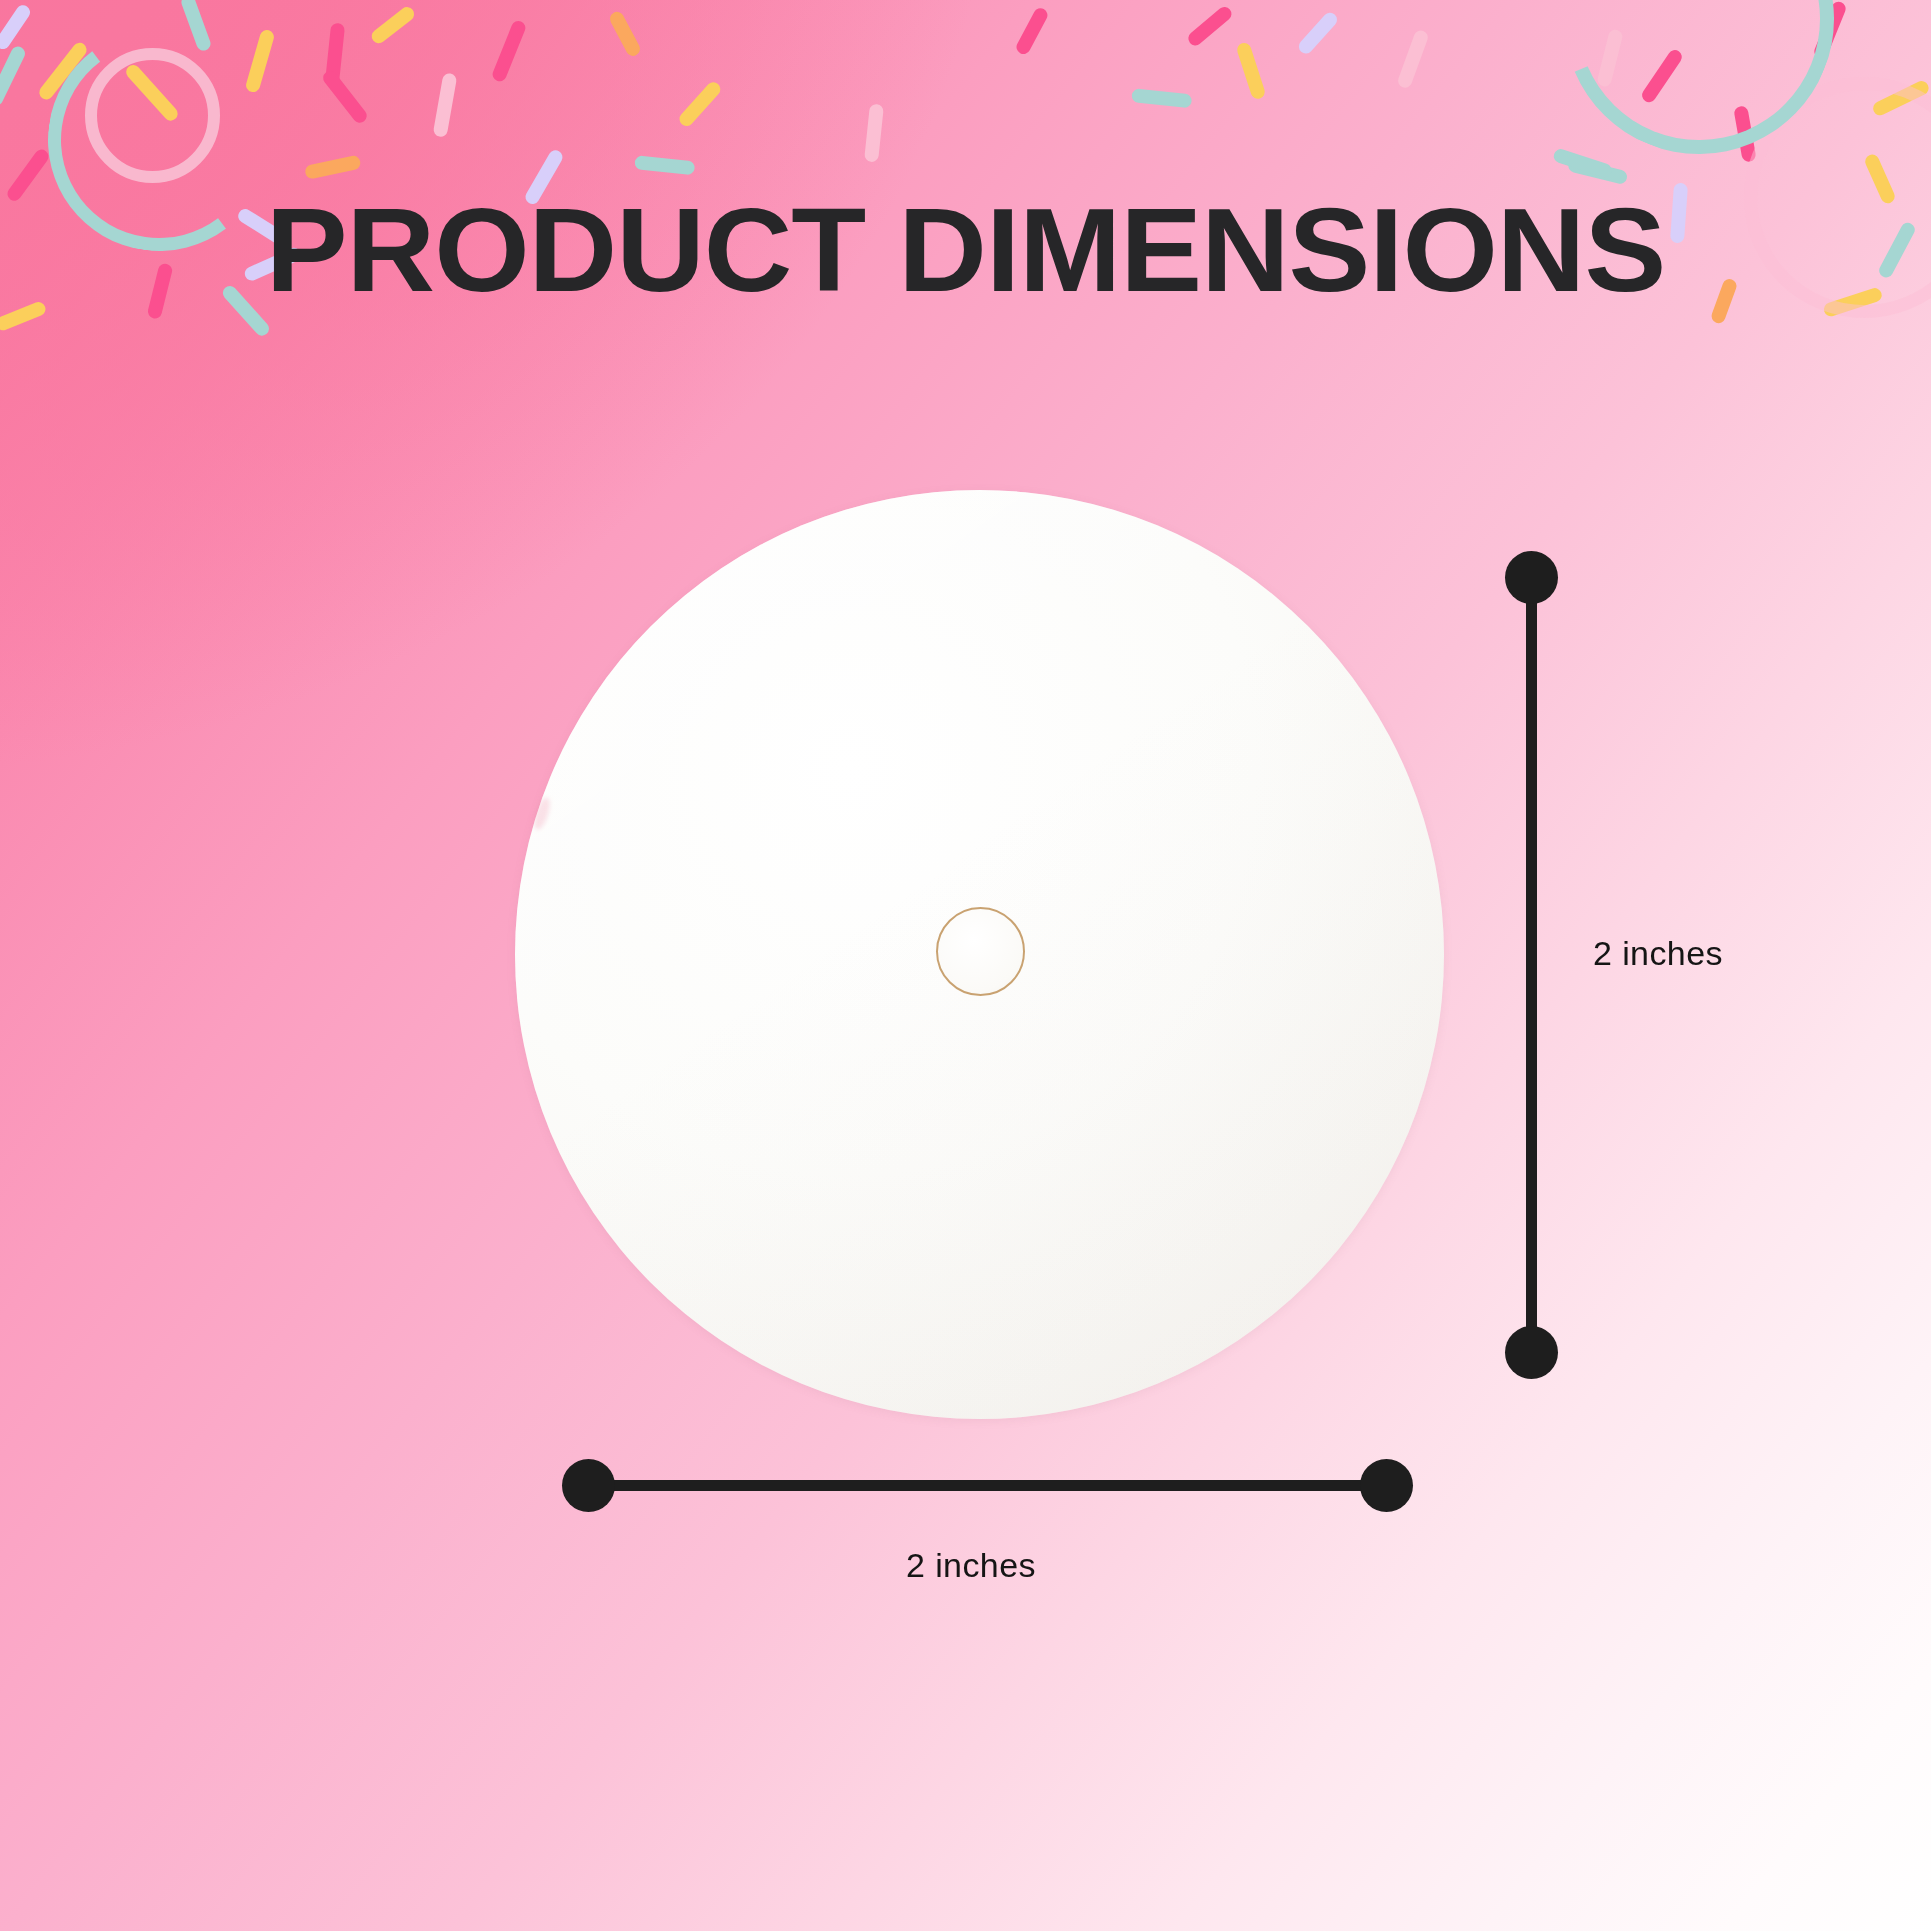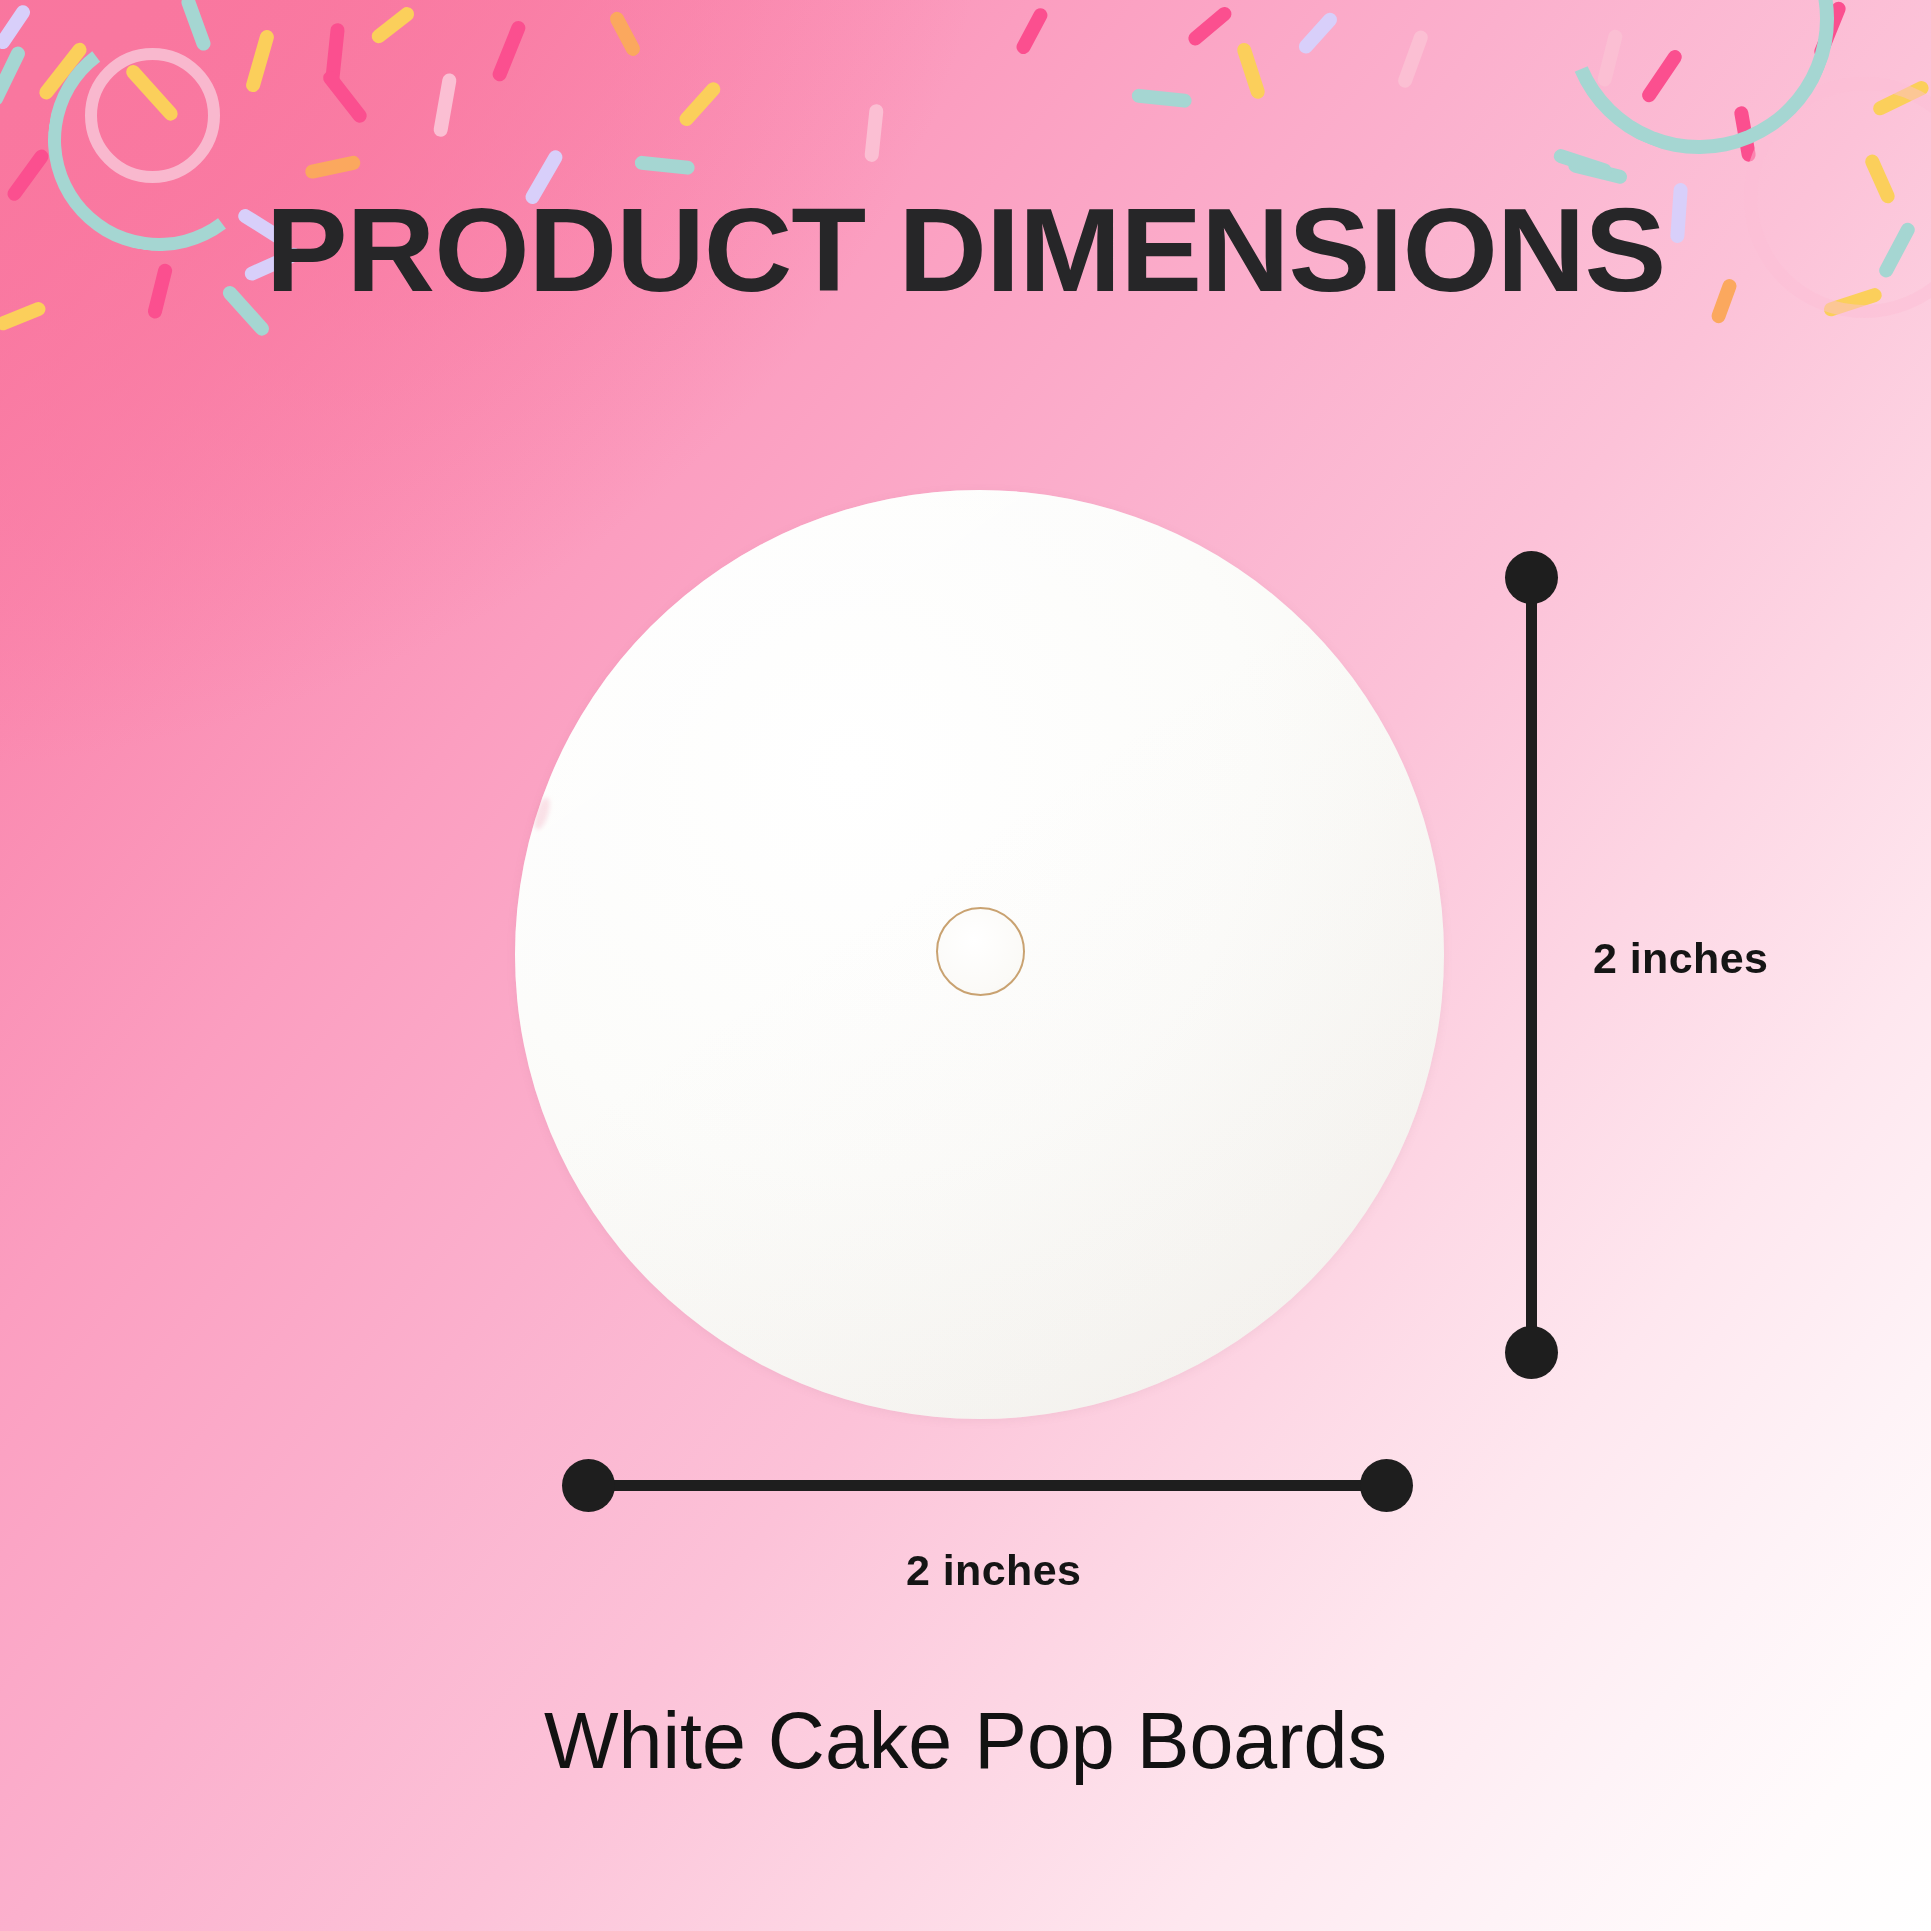--- a/index.html
+++ b/index.html
@@ -68,23 +68,23 @@
     background:rgba(240,150,175,0.38);border-radius:50%;
     transform:rotate(18deg);filter:blur(1.9px);
   }
 
   
   .dim-line{position:absolute;background:#1E1E1E;}
   .dim-dot{position:absolute;background:#1E1E1E;border-radius:50%;}
   .dim-label{
     position:absolute;
     font-family:"Liberation Sans", sans-serif;
-    font-weight:700;
+    font-weight:400;
     color:#151515;
-    font-size:43px;
+    font-size:34px;
     white-space:nowrap;
     letter-spacing:0.4px;
   }
 
   
   #v-stem{left:1526px;top:573px;width:10.6px;height:780px;}
   #v-dot-top{left:1505px;top:551px;width:53px;height:53px;}
   #v-dot-bot{left:1505px;top:1326px;width:53px;height:53px;}
   #v-label{left:1593px;top:934px;}
 
@@ -173,16 +173,15 @@
     <div class="dim-label" id="v-label">2 inches</div>
   </div>
 
   <div>
     <div class="dim-line" id="h-stem"></div>
     <div class="dim-dot" id="h-dot-left"></div>
     <div class="dim-dot" id="h-dot-right"></div>
     <div class="dim-label" id="h-label">2 inches</div>
   </div>
 
-  <div id="caption">White Cake Pop Boards</div>
 
 </div>
 
 
 </body></html>

